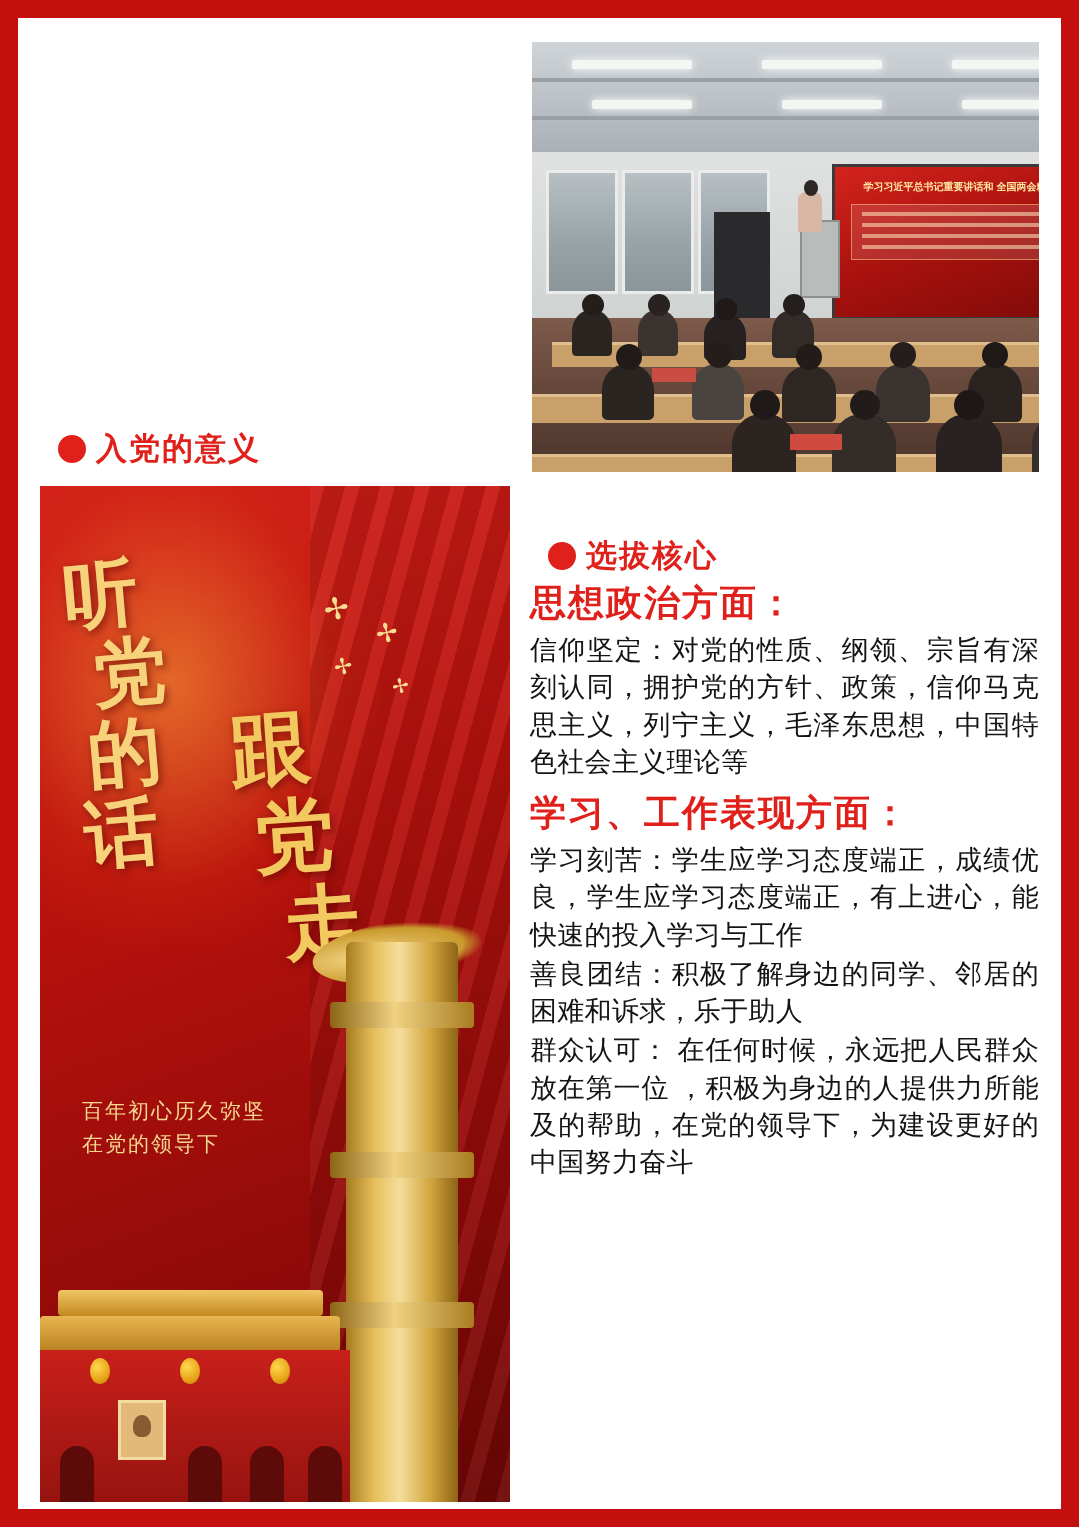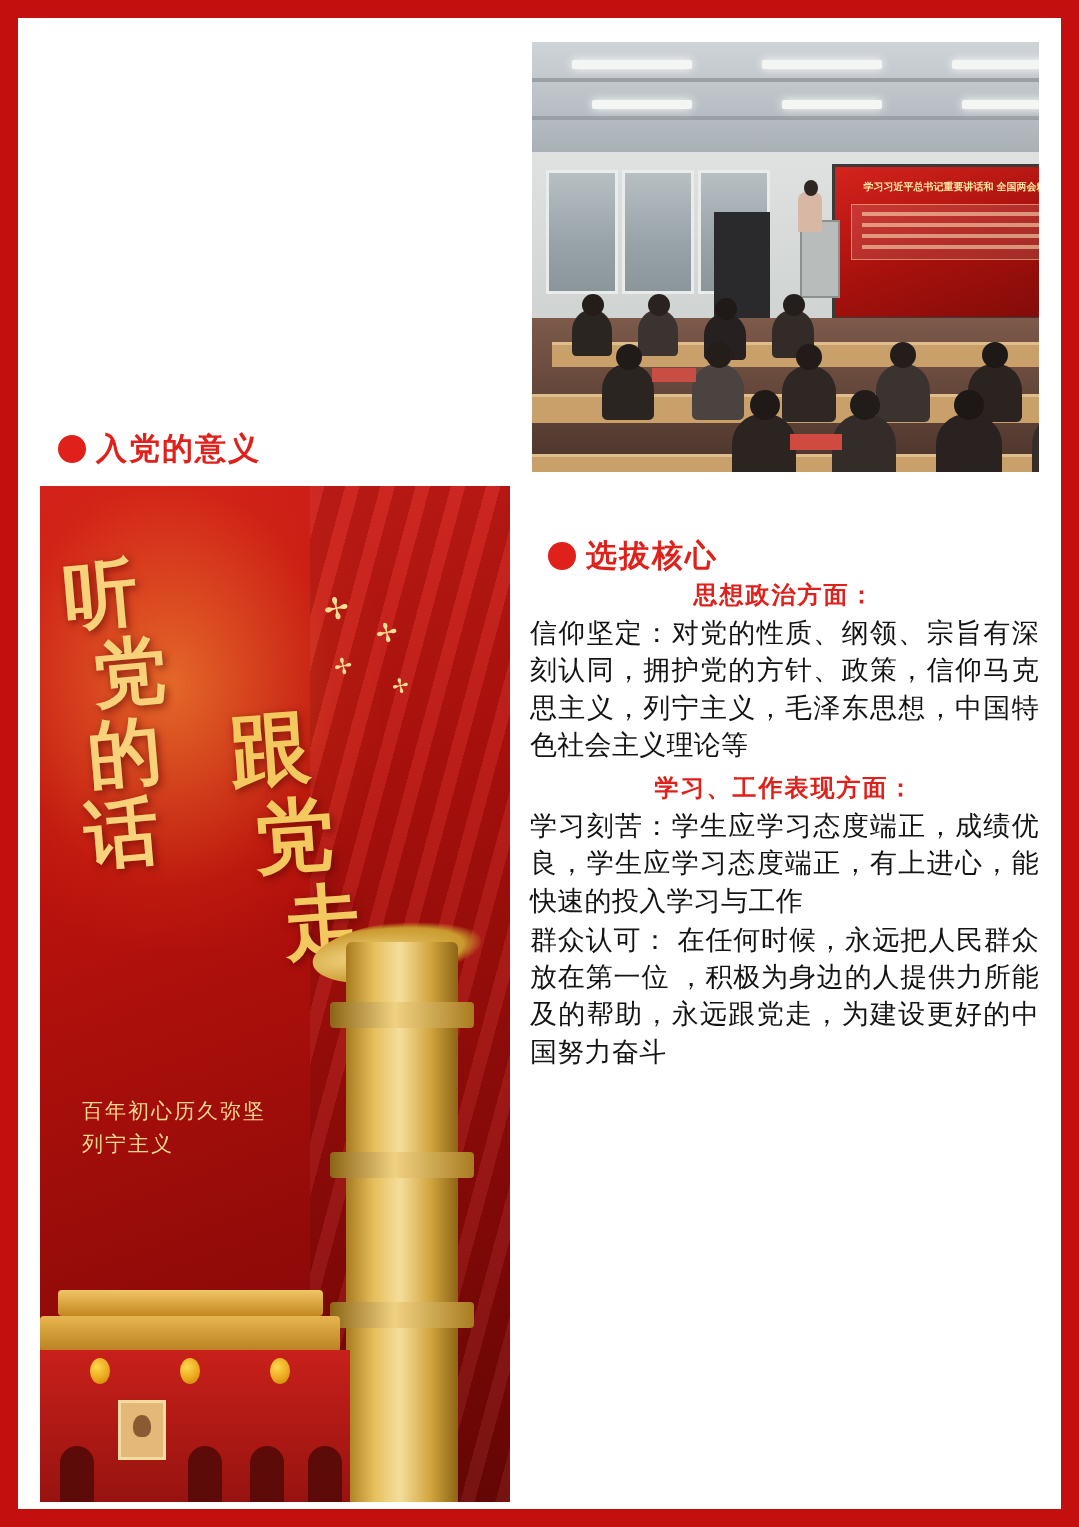--- a/index.html
+++ b/index.html
@@ -260,24 +260,24 @@
     position: absolute; bottom: 0; width: 34px; height: 56px;
     background: #5d0b08; border-radius: 17px 17px 0 0;
   }
   .gate-lantern {
     position: absolute; width: 20px; height: 26px; border-radius: 50%;
     background: radial-gradient(circle at 35% 35%, #ffd84d 0%, #e8a41a 60%, #c07c0c 100%);
   }
 
   
   .sub-head {
-    font-size: 24px;
+    font-size: 36px;
     font-weight: bold;
     color: #e0201a;
-    text-align: center;
+    text-align: left;
     letter-spacing: 2px;
     margin: 8px 0 4px 0;
   }
   .para {
     font-size: 27px;
     line-height: 1.38;
     color: #141414;
     margin: 0 0 2px 0;
     text-align: justify;
     letter-spacing: 0.3px;
@@ -400,21 +400,21 @@
 
           <div class="pillar-cloud"></div>
           <div class="poster-pillar">
             <div class="pillar-ring" style="top:60px"></div>
             <div class="pillar-ring" style="top:210px"></div>
             <div class="pillar-ring" style="top:360px"></div>
           </div>
 
           <div class="poster-sub">
             <div>百年初心历久弥坚</div>
-            <div>列宁主义</div>
+            <div>在党的领导下</div>
           </div>
 
           <div class="poster-gate">
             <div class="gate-roof2"></div>
             <div class="gate-roof"></div>
             <div class="gate-wall"></div>
             <div class="gate-portrait">
                 <i></i>
               </div>
             <div class="gate-arch" style="left:20px"></div>
@@ -438,19 +438,20 @@
           <div class="sub-head">思想政治方面：</div>
           <p class="para">信仰坚定：对党的性质、纲领、宗旨有深刻认同，拥护党的方针、政策，信仰马克思主义，列宁主义，毛泽东思想，中国特色社会主义理论等</p>
         </div>
 
         <div>
           <div class="sub-head">学习、工作表现方面：</div>
           <p class="para">学习刻苦：学生应学习态度端正，成绩优良，学生应学习态度端正，有上进心，能快速的投入学习与工作</p>
         </div>
 
         <div>
-          <p class="para">群众认可： 在任何时候，永远把人民群众放在第一位 ，积极为身边的人提供力所能及的帮助，永远跟党走，为建设更好的中国努力奋斗</p>
+          <p class="para">善良团结：积极了解身边的同学、邻居的困难和诉求，乐于助人</p>
+          <p class="para">群众认可： 在任何时候，永远把人民群众放在第一位 ，积极为身边的人提供力所能及的帮助，在党的领导下，为建设更好的中国努力奋斗</p>
         </div>
       </div>
 
     </div>
   </div>
 </div>
 
 </body></html>

